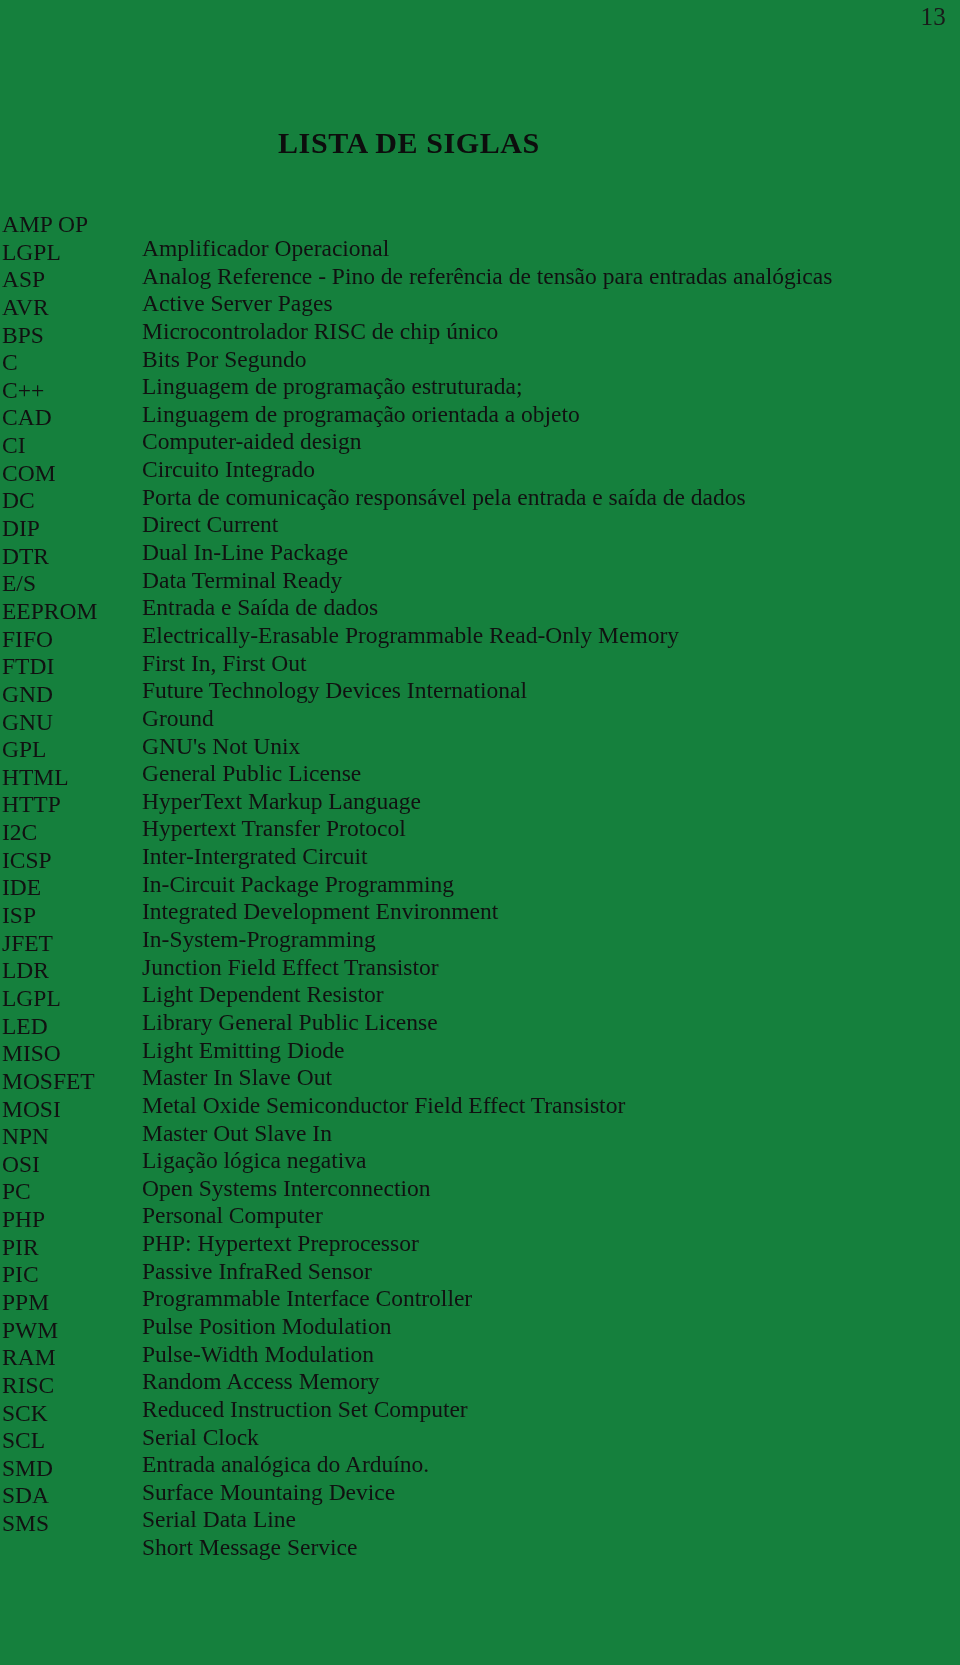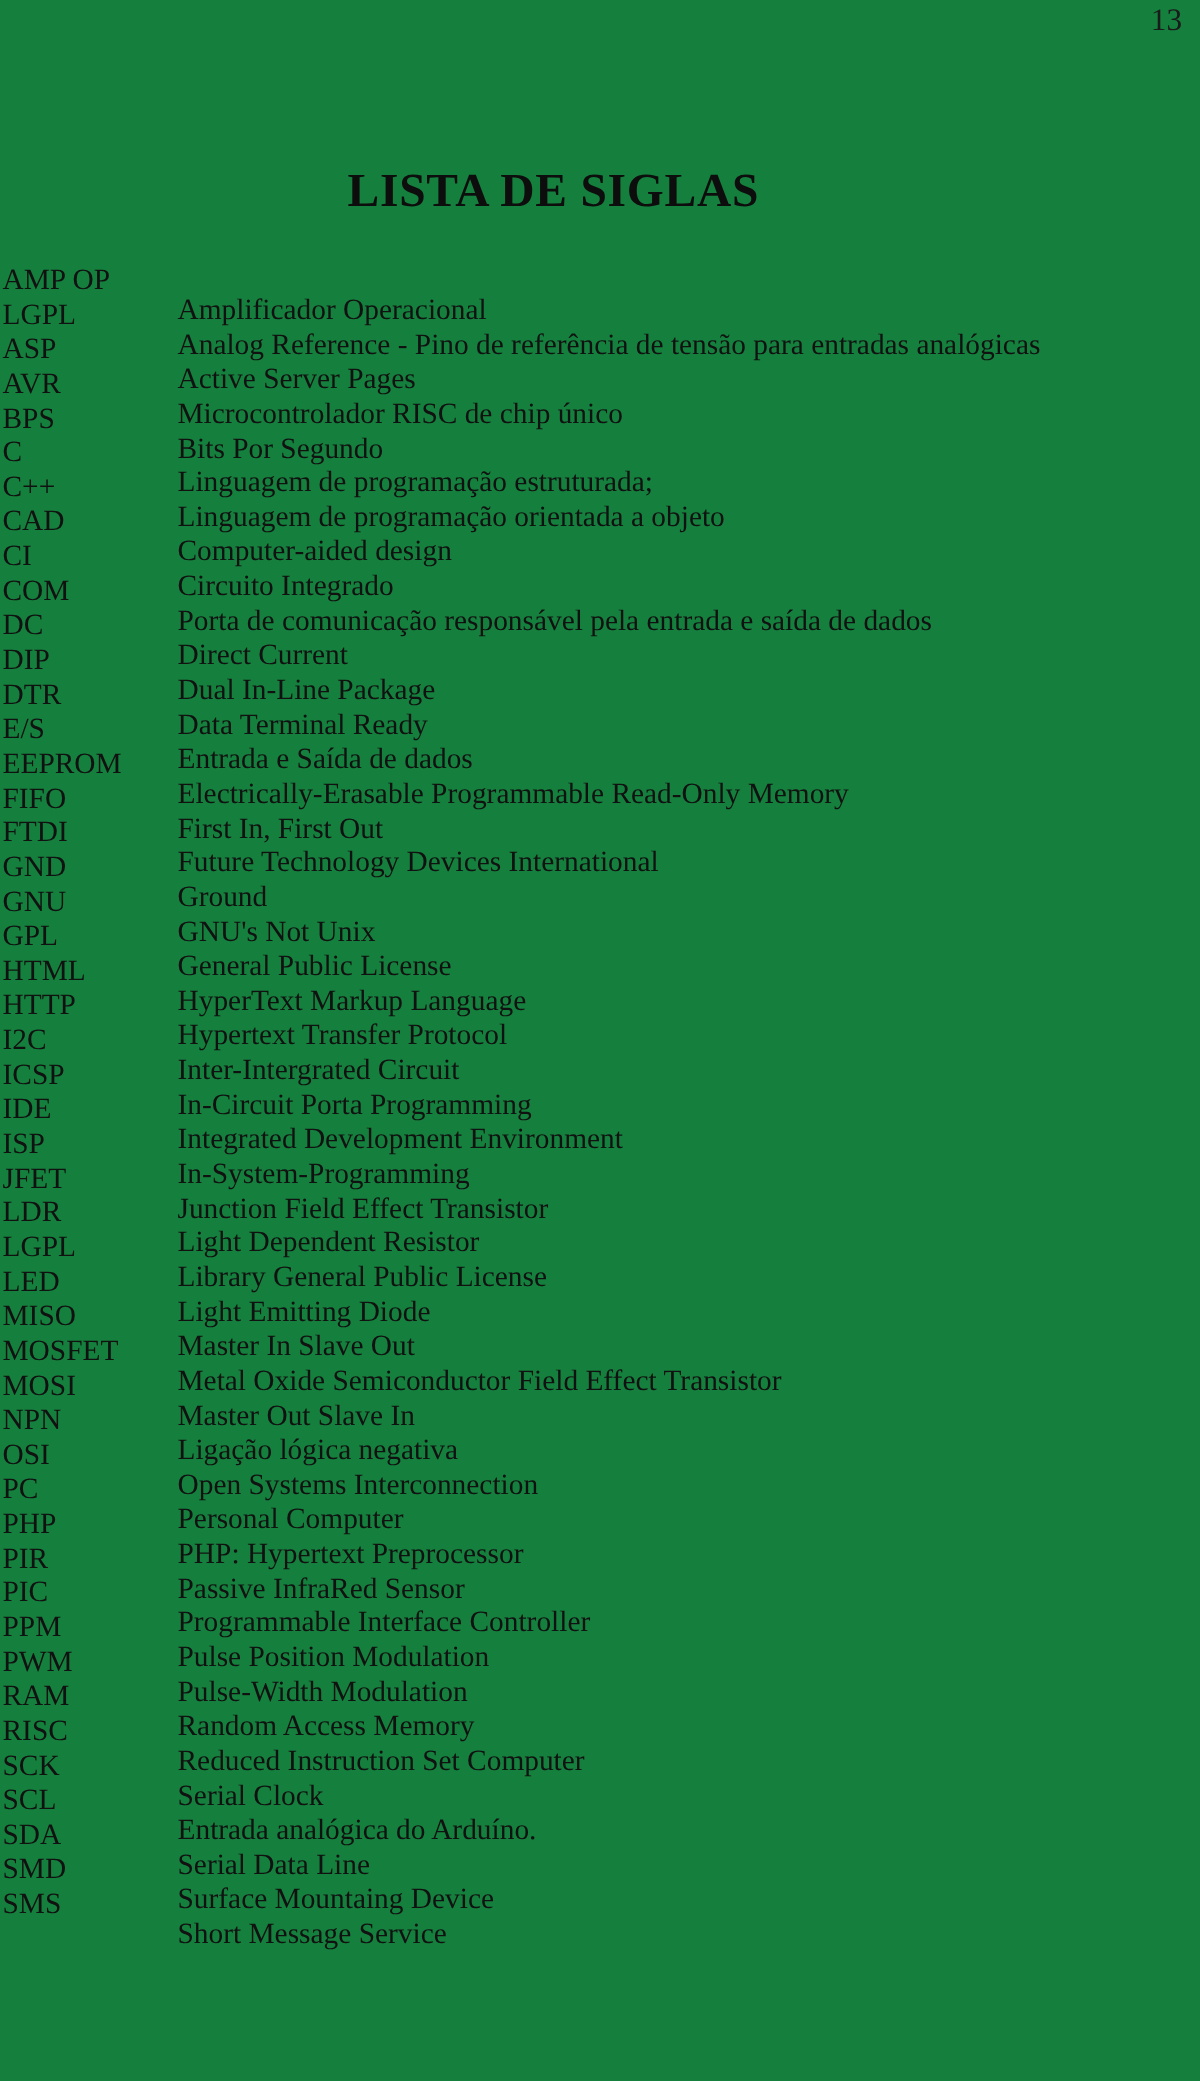--- a/index.html
+++ b/index.html
@@ -29,21 +29,21 @@
     font-size: 25px;
     line-height: 1;
     letter-spacing: 0.2px;
     color: #1a1a1a;
   }
   
   .page-title {
     position: absolute;
     top: 106px;
     left: 278px;
-    font-size: 38px;
+    font-size: 30px;
     font-weight: bold;
     letter-spacing: 0.6px;
     color: #0d0d0d;
     white-space: nowrap;
   }
   
   .siglas-list {
     position: absolute;
     top: 211px;
     left: 0px;
@@ -170,21 +170,21 @@
       <div class="sigla-row">
         <span class="sigla-term">HTTP</span>
         <span class="sigla-def">Hypertext Transfer Protocol</span>
       </div>
       <div class="sigla-row">
         <span class="sigla-term">I2C</span>
         <span class="sigla-def">Inter-Intergrated Circuit</span>
       </div>
       <div class="sigla-row">
         <span class="sigla-term">ICSP</span>
-        <span class="sigla-def">In-Circuit Porta Programming</span>
+        <span class="sigla-def">In-Circuit Package Programming</span>
       </div>
       <div class="sigla-row">
         <span class="sigla-term">IDE</span>
         <span class="sigla-def">Integrated Development Environment</span>
       </div>
       <div class="sigla-row">
         <span class="sigla-term">ISP</span>
         <span class="sigla-def">In-System-Programming</span>
       </div>
       <div class="sigla-row">
@@ -257,26 +257,26 @@
       </div>
       <div class="sigla-row">
         <span class="sigla-term">SCK</span>
         <span class="sigla-def">Serial Clock</span>
       </div>
       <div class="sigla-row">
         <span class="sigla-term">SCL</span>
         <span class="sigla-def">Entrada analógica do Arduíno.</span>
       </div>
       <div class="sigla-row">
+        <span class="sigla-term">SMD</span>
+        <span class="sigla-def">Surface Mountaing Device</span>
+      </div>
+      <div class="sigla-row">
         <span class="sigla-term">SDA</span>
         <span class="sigla-def">Serial Data Line</span>
       </div>
       <div class="sigla-row">
-        <span class="sigla-term">SMD</span>
-        <span class="sigla-def">Surface Mountaing Device</span>
-      </div>
-      <div class="sigla-row">
         <span class="sigla-term">SMS</span>
         <span class="sigla-def">Short Message Service</span>
       </div>
     </div>
 
 </div>
 
 </body></html>

